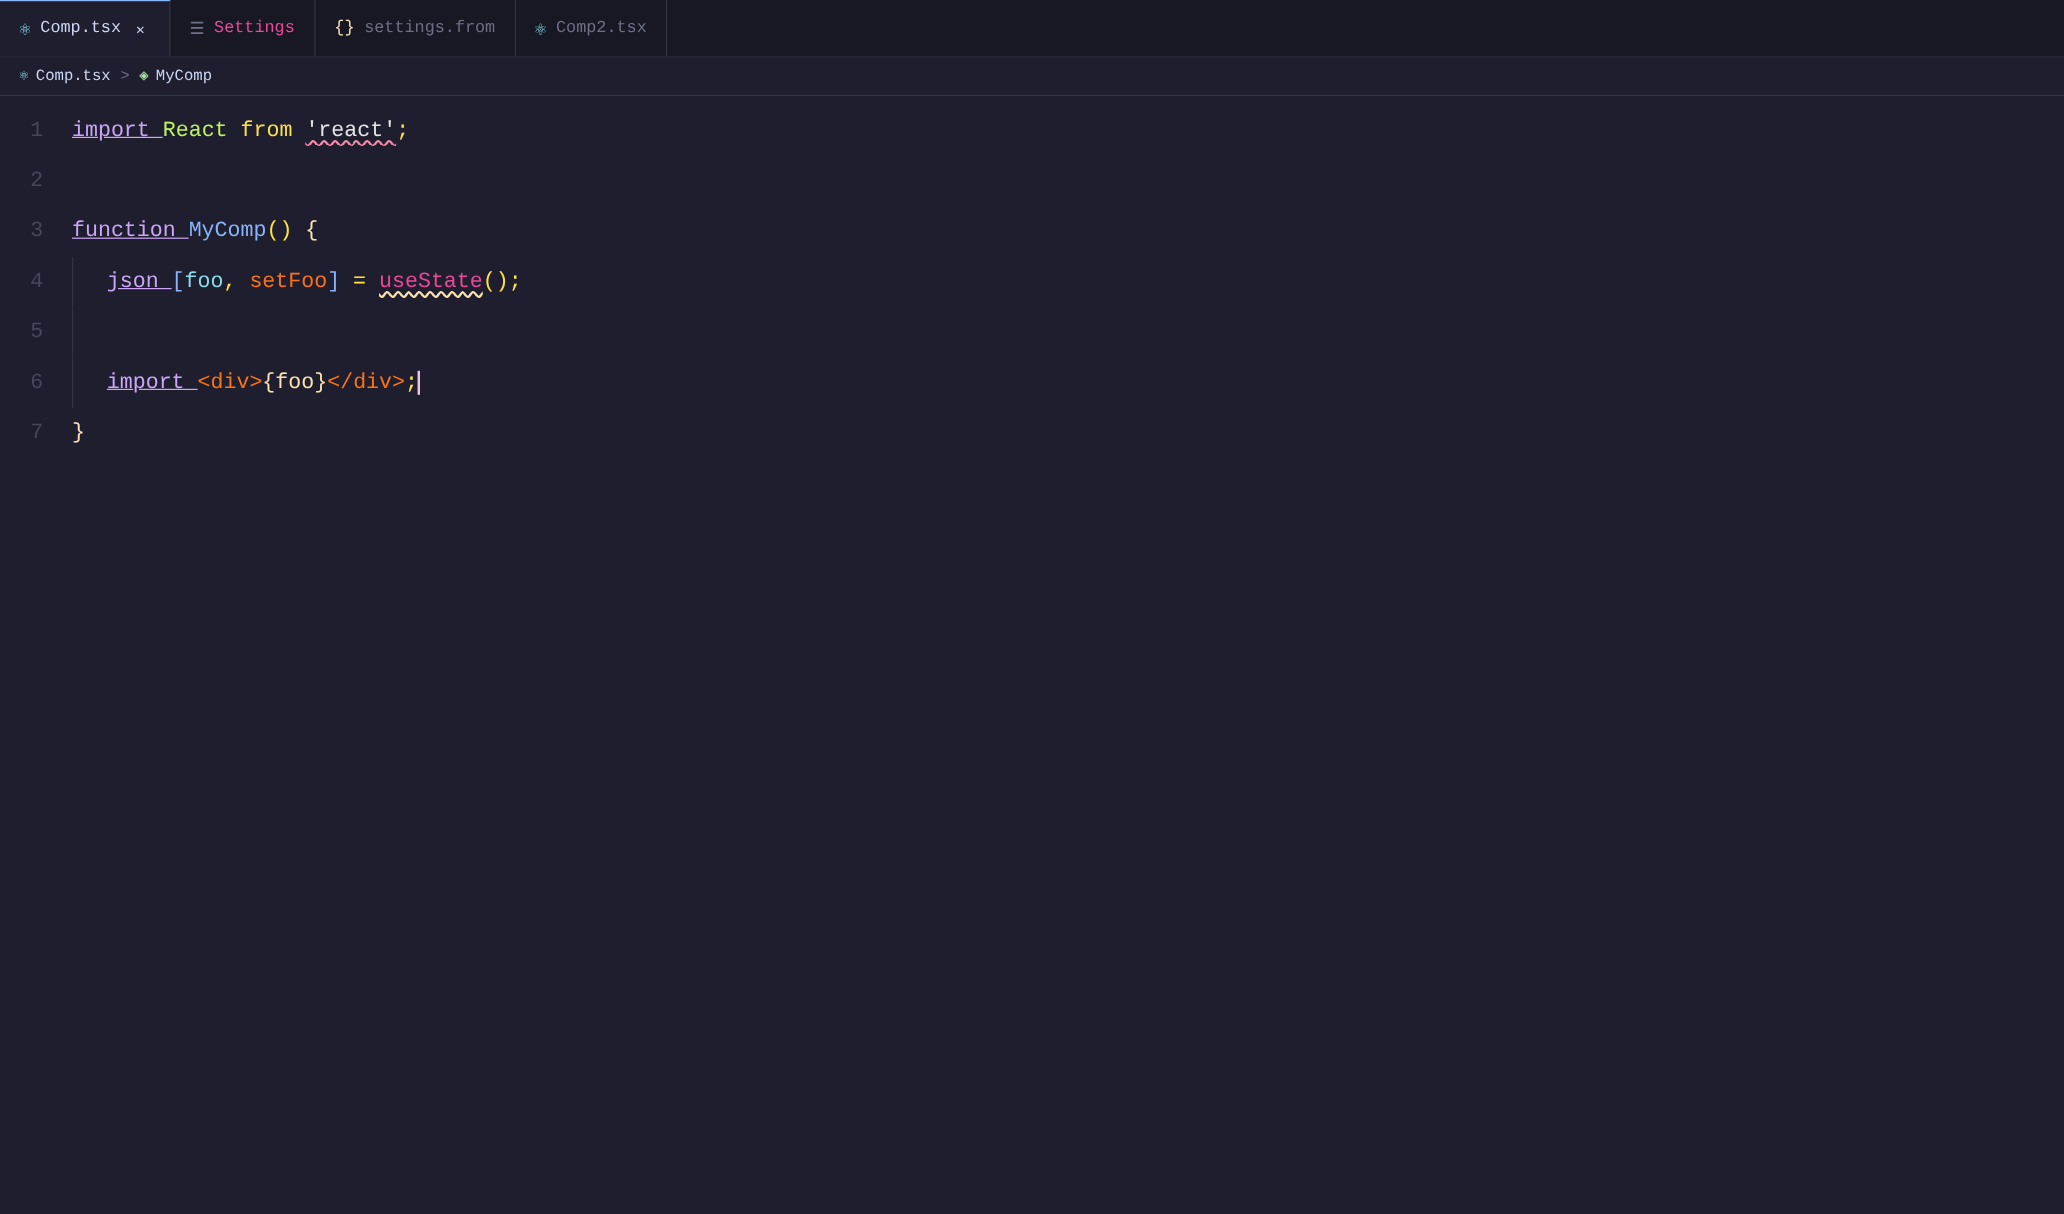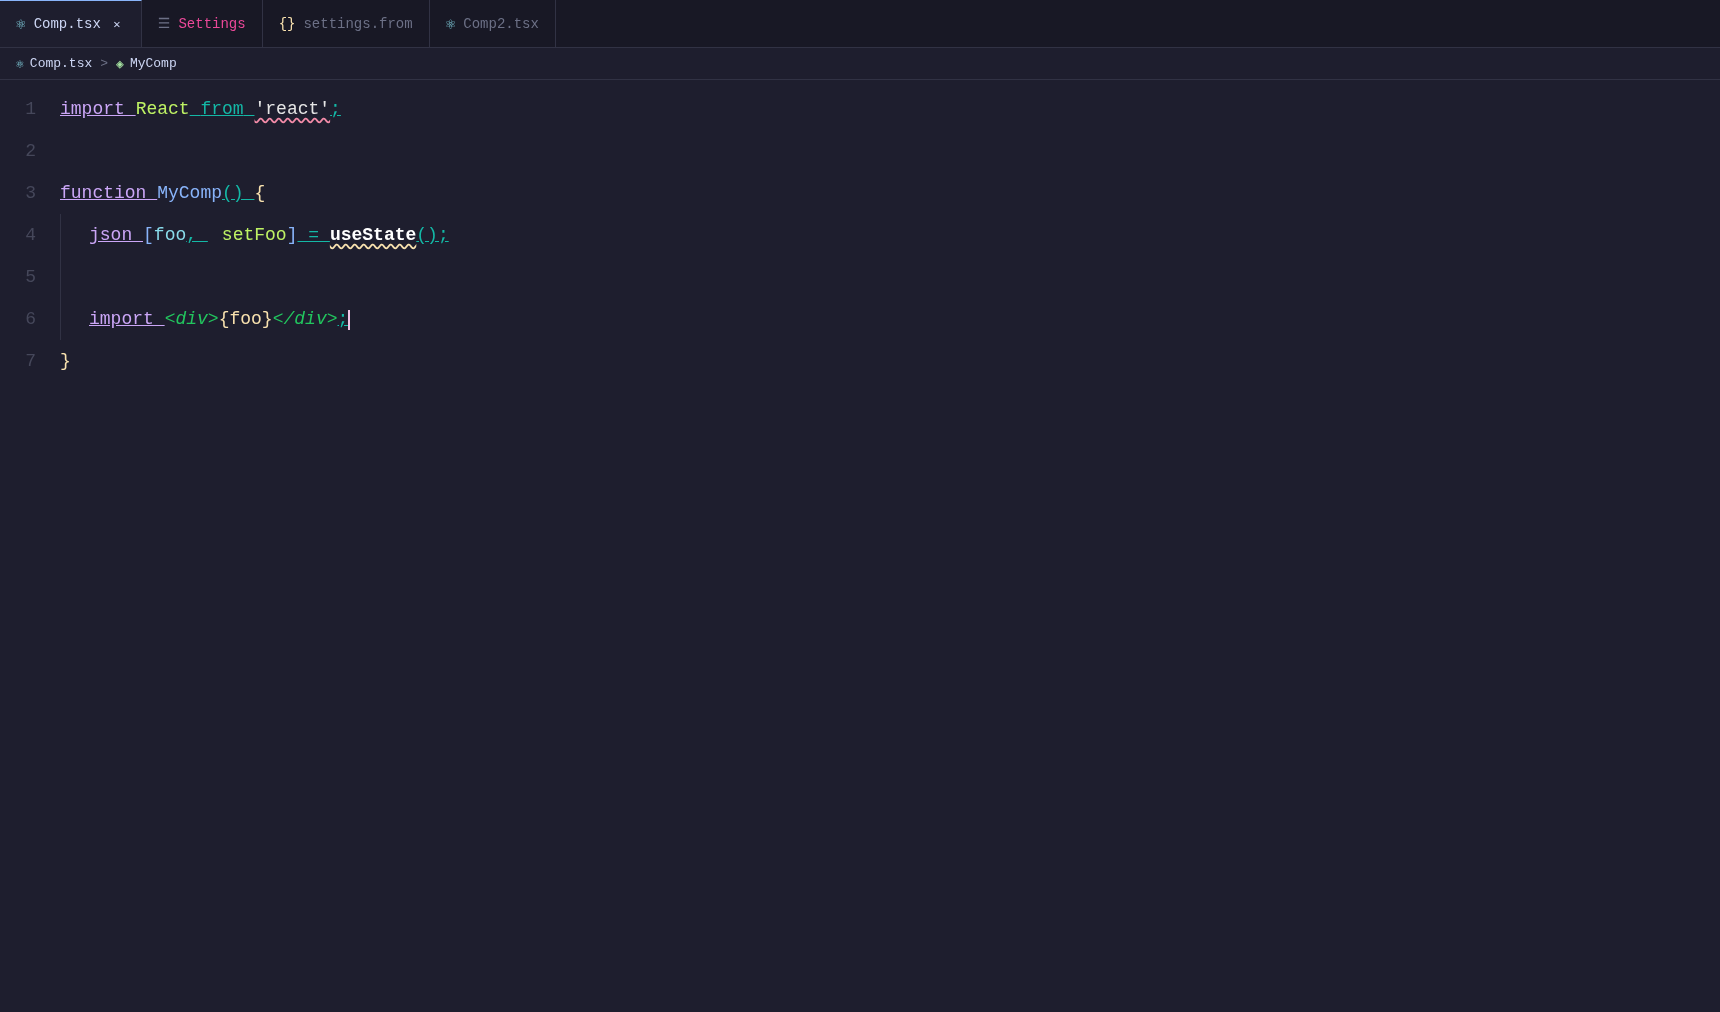--- a/index.html
+++ b/index.html
@@ -104,30 +104,30 @@
       user-select: none;
       flex-shrink: 0;
     }
 
     .line-content {
       flex: 1;
     }
 
     
     .c-keyword { color: #cba6f7; text-decoration: underline; } 
-    .c-default { color: #14b8a6; text-decoration: underline; }
+    .c-default { color: #fde047; }
     .c-string { color: #e5e5e5; } 
     .c-module { color: #bef264; } 
     .c-funcname { color: #89b4fa; } 
     .c-brace { color: #f9e2af; } 
     .c-bracket { color: #89b4fa; } 
     .c-varname { color: #89dceb; } 
-    .c-setter { color: #bef264; margin-left: 14px; }
-    .c-hook { color: #ffffff; font-weight: bold; } 
-    .c-tag { color: #22c55e; font-style: italic; }
+    .c-setter { color: #f97316; }
+    .c-hook { color: #ec4899; } 
+    .c-tag { color: #f97316; }
     .c-foo-yellow { color: #f9e2af; } 
 
     
     .squiggly-red {
       text-decoration: underline wavy #f38ba8;
       text-underline-offset: 3px;
     }
     .squiggly-yellow {
       text-decoration: underline wavy #f9e2af;
       text-underline-offset: 3px;

